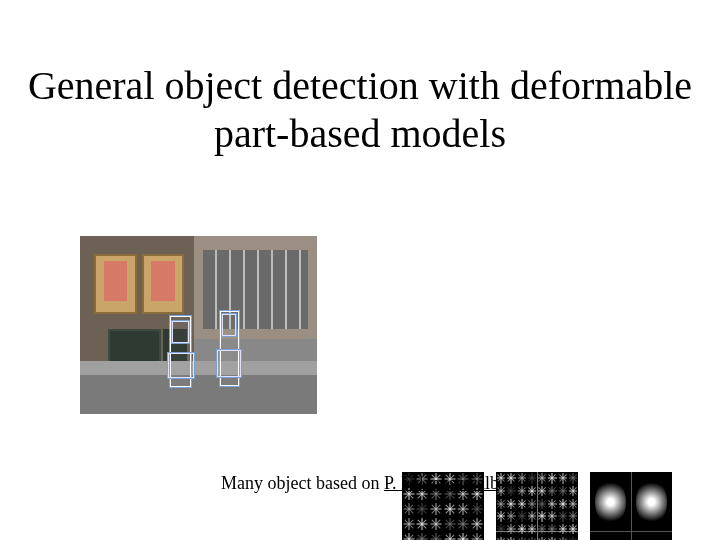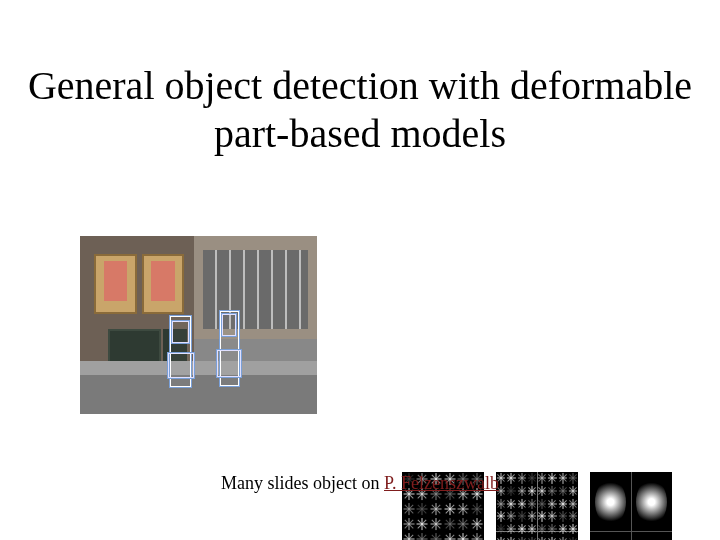--- a/index.html
+++ b/index.html
@@ -107,21 +107,21 @@
 
     .credit {
       position: absolute;
       bottom: 46px;
       left: 0;
       width: 100%;
       text-align: center;
       font-size: 18px;
       color: #000;
     }
-    .credit a { color: #7f1d1d; text-decoration: underline; }
+    .credit a { color: #000000; text-decoration: underline; }
   </style>
 </head>
 <body>
 
 <div class="title">General object detection with deformable part-based models</div>
 
 <div class="images-row">
 
   <div class="photo-wrap">
     <div class="photo-sky"></div>
@@ -474,14 +474,14 @@
       <div class="blob" style="left:56%;top:4%;  width:38%; height:26%"></div>
       <div class="blob" style="left:6%; top:37%; width:38%; height:26%"></div>
       <div class="blob" style="left:56%;top:37%; width:38%; height:26%"></div>
 
     </div>
 
   </div>
 </div>
 
 <div class="credit">
-  <span>Many slides object on </span><a href="#">P. Felzenszwalb</a>
+  <span>Many object based on </span><a href="#">P. Felzenszwalb</a>
 </div>
 
 </body></html>

